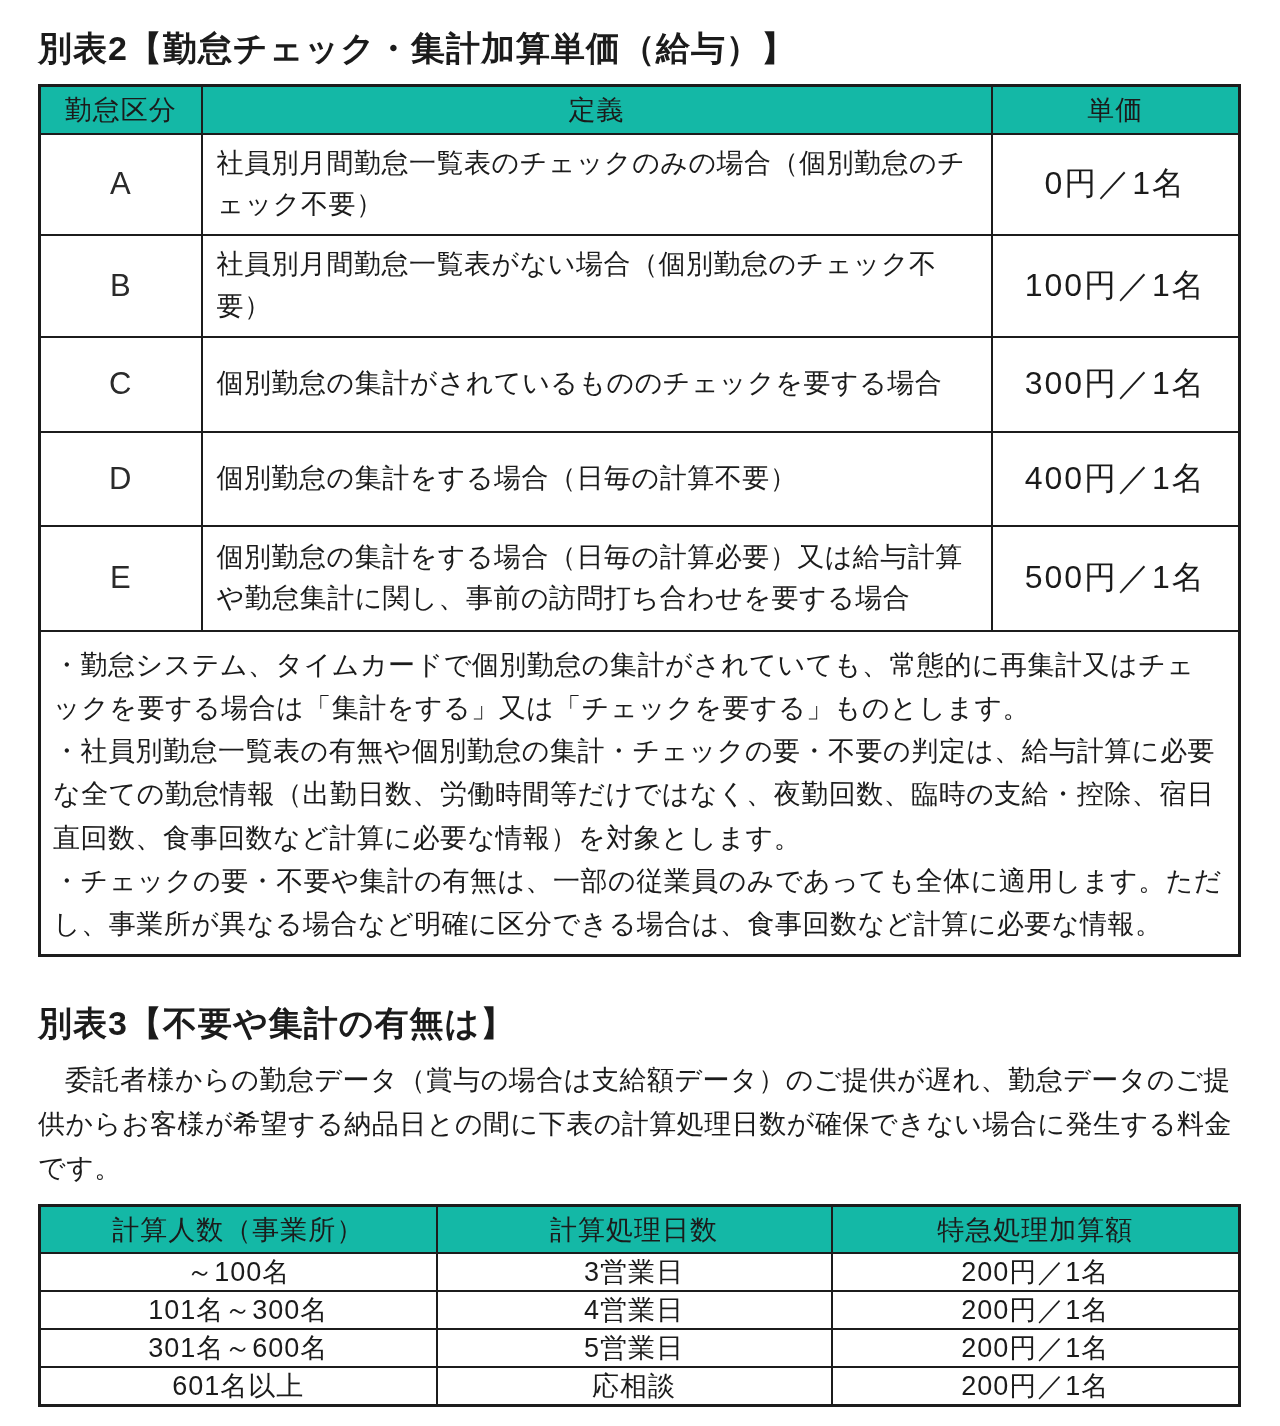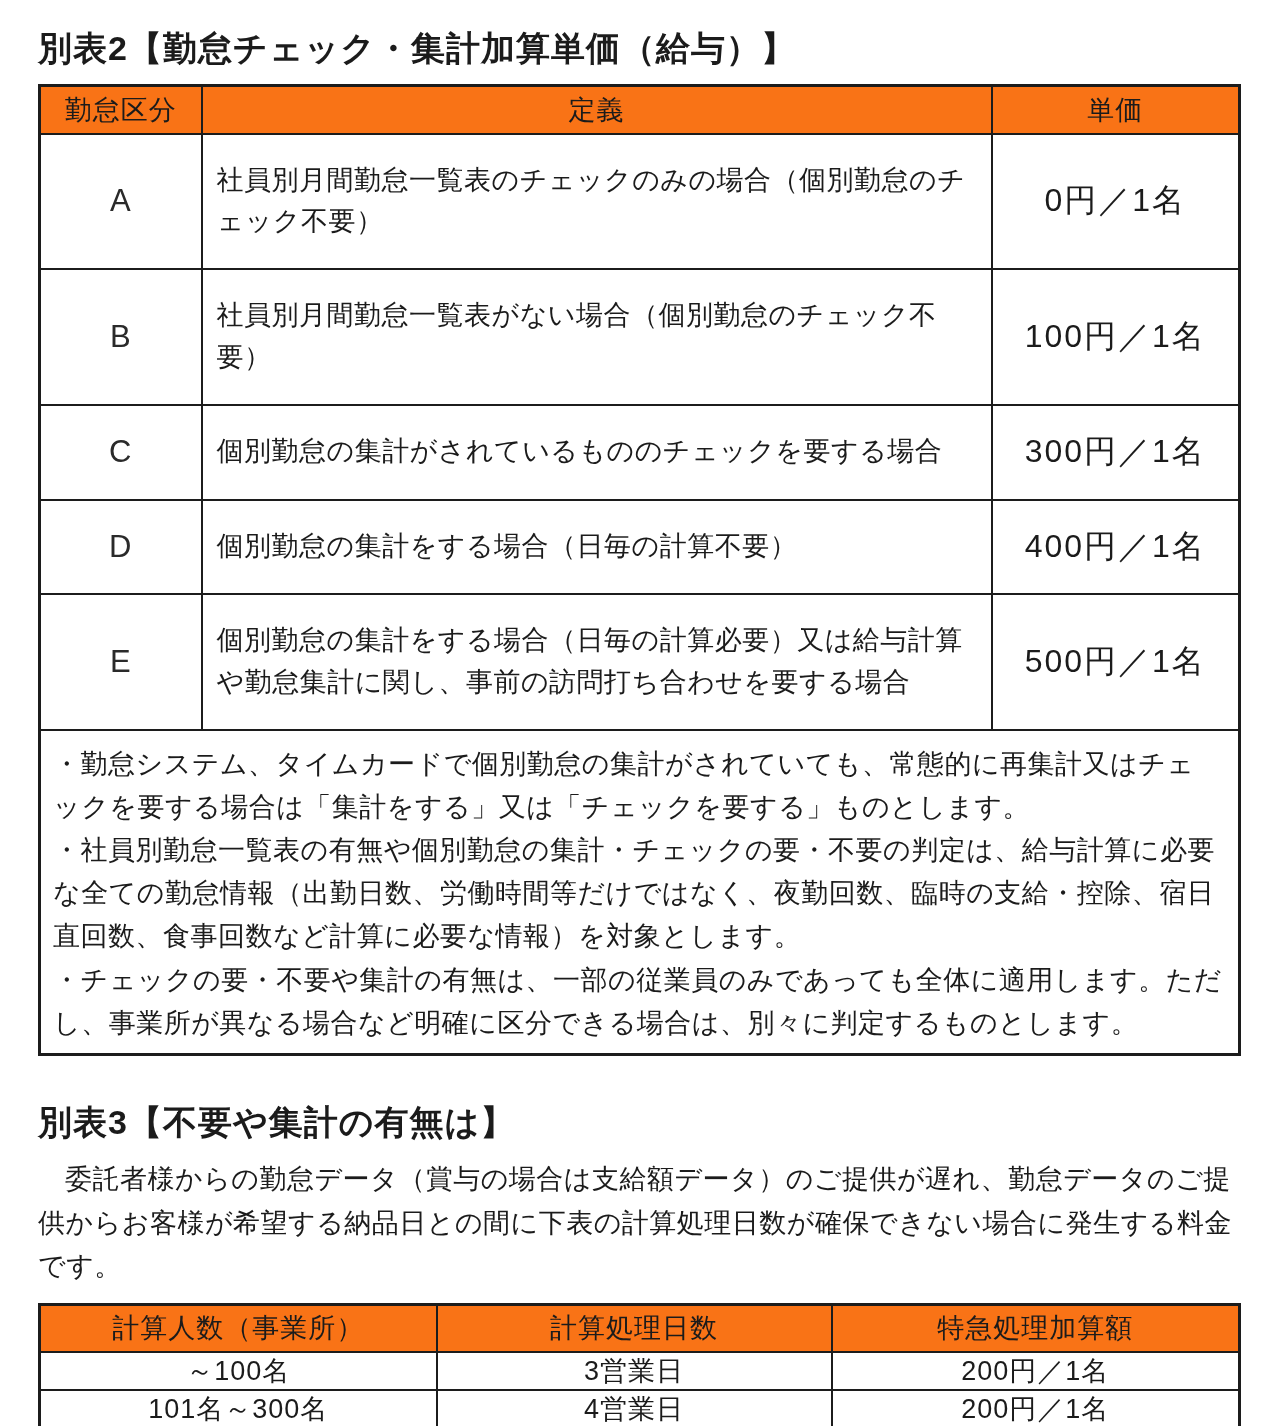--- a/index.html
+++ b/index.html
@@ -22,21 +22,21 @@
     width: 1200px;
     border-collapse: collapse;
     table-layout: fixed;
     font-size: 27px;
   }
   table, th, td {
     border: 2px solid #1c1c1c;
   }
   table { border-width: 3px; }
   th {
-    background: #f97316;
+    background: #14b8a6;
     font-weight: normal;
     text-align: center;
     letter-spacing: 1px;
   }
   td { vertical-align: middle; }
 
   
   .t1 .col-cat   { width: 162px; }
   .t1 .col-def   { width: 790px; }
   .t1 .col-price { width: 248px; }
@@ -46,21 +46,21 @@
   .t1 .row-c { height: 95px; }
   .t1 .row-d { height: 94px; }
   .t1 .row-e { height: 105px; }
   .t1 td.cat {
     text-align: center;
     font-size: 31px;
     color: #2a2a2a;
     letter-spacing: 1px;
   }
   .t1 td.def {
-    padding: 25px 14px;
+    padding: 8px 14px;
     line-height: 1.55;
     letter-spacing: 0.5px;
     font-family: Liberation Serif, serif;
   }
   .t1 td.price {
     text-align: center;
     font-size: 32px;
     letter-spacing: 2px;
   }
   .t1 td.notes-cell {
@@ -135,21 +135,21 @@
       </tr>
       <tr class="row-e">
         <td class="cat">E</td>
         <td class="def">個別勤怠の集計をする場合（日毎の計算必要）又は給与計算や勤怠集計に関し、事前の訪問打ち合わせを要する場合</td>
         <td class="price">500円／1名</td>
       </tr>
       <tr>
         <td class="notes-cell" colspan="3">
           <p>・勤怠システム、タイムカードで個別勤怠の集計がされていても、常態的に再集計又はチェックを要する場合は「集計をする」又は「チェックを要する」ものとします。</p>
           <p>・社員別勤怠一覧表の有無や個別勤怠の集計・チェックの要・不要の判定は、給与計算に必要な全ての勤怠情報（出勤日数、労働時間等だけではなく、夜勤回数、臨時の支給・控除、宿日直回数、食事回数など計算に必要な情報）を対象とします。</p>
-          <p>・チェックの要・不要や集計の有無は、一部の従業員のみであっても全体に適用します。ただし、事業所が異なる場合など明確に区分できる場合は、別々に判定するものとします。</p>
+          <p>・チェックの要・不要や集計の有無は、一部の従業員のみであっても全体に適用します。ただし、事業所が異なる場合など明確に区分できる場合は、食事回数など計算に必要な情報。</p>
         </td>
       </tr>
     </tbody>
   </table>
 </div>
 
 <div class="section2">
   <h1 class="section-title">別表3【不要や集計の有無は】</h1>
   <p class="intro">委託者様からの勤怠データ（賞与の場合は支給額データ）のご提供が遅れ、勤怠データのご提供からお客様が希望する納品日との間に下表の計算処理日数が確保できない場合に発生する料金です。</p>
 

